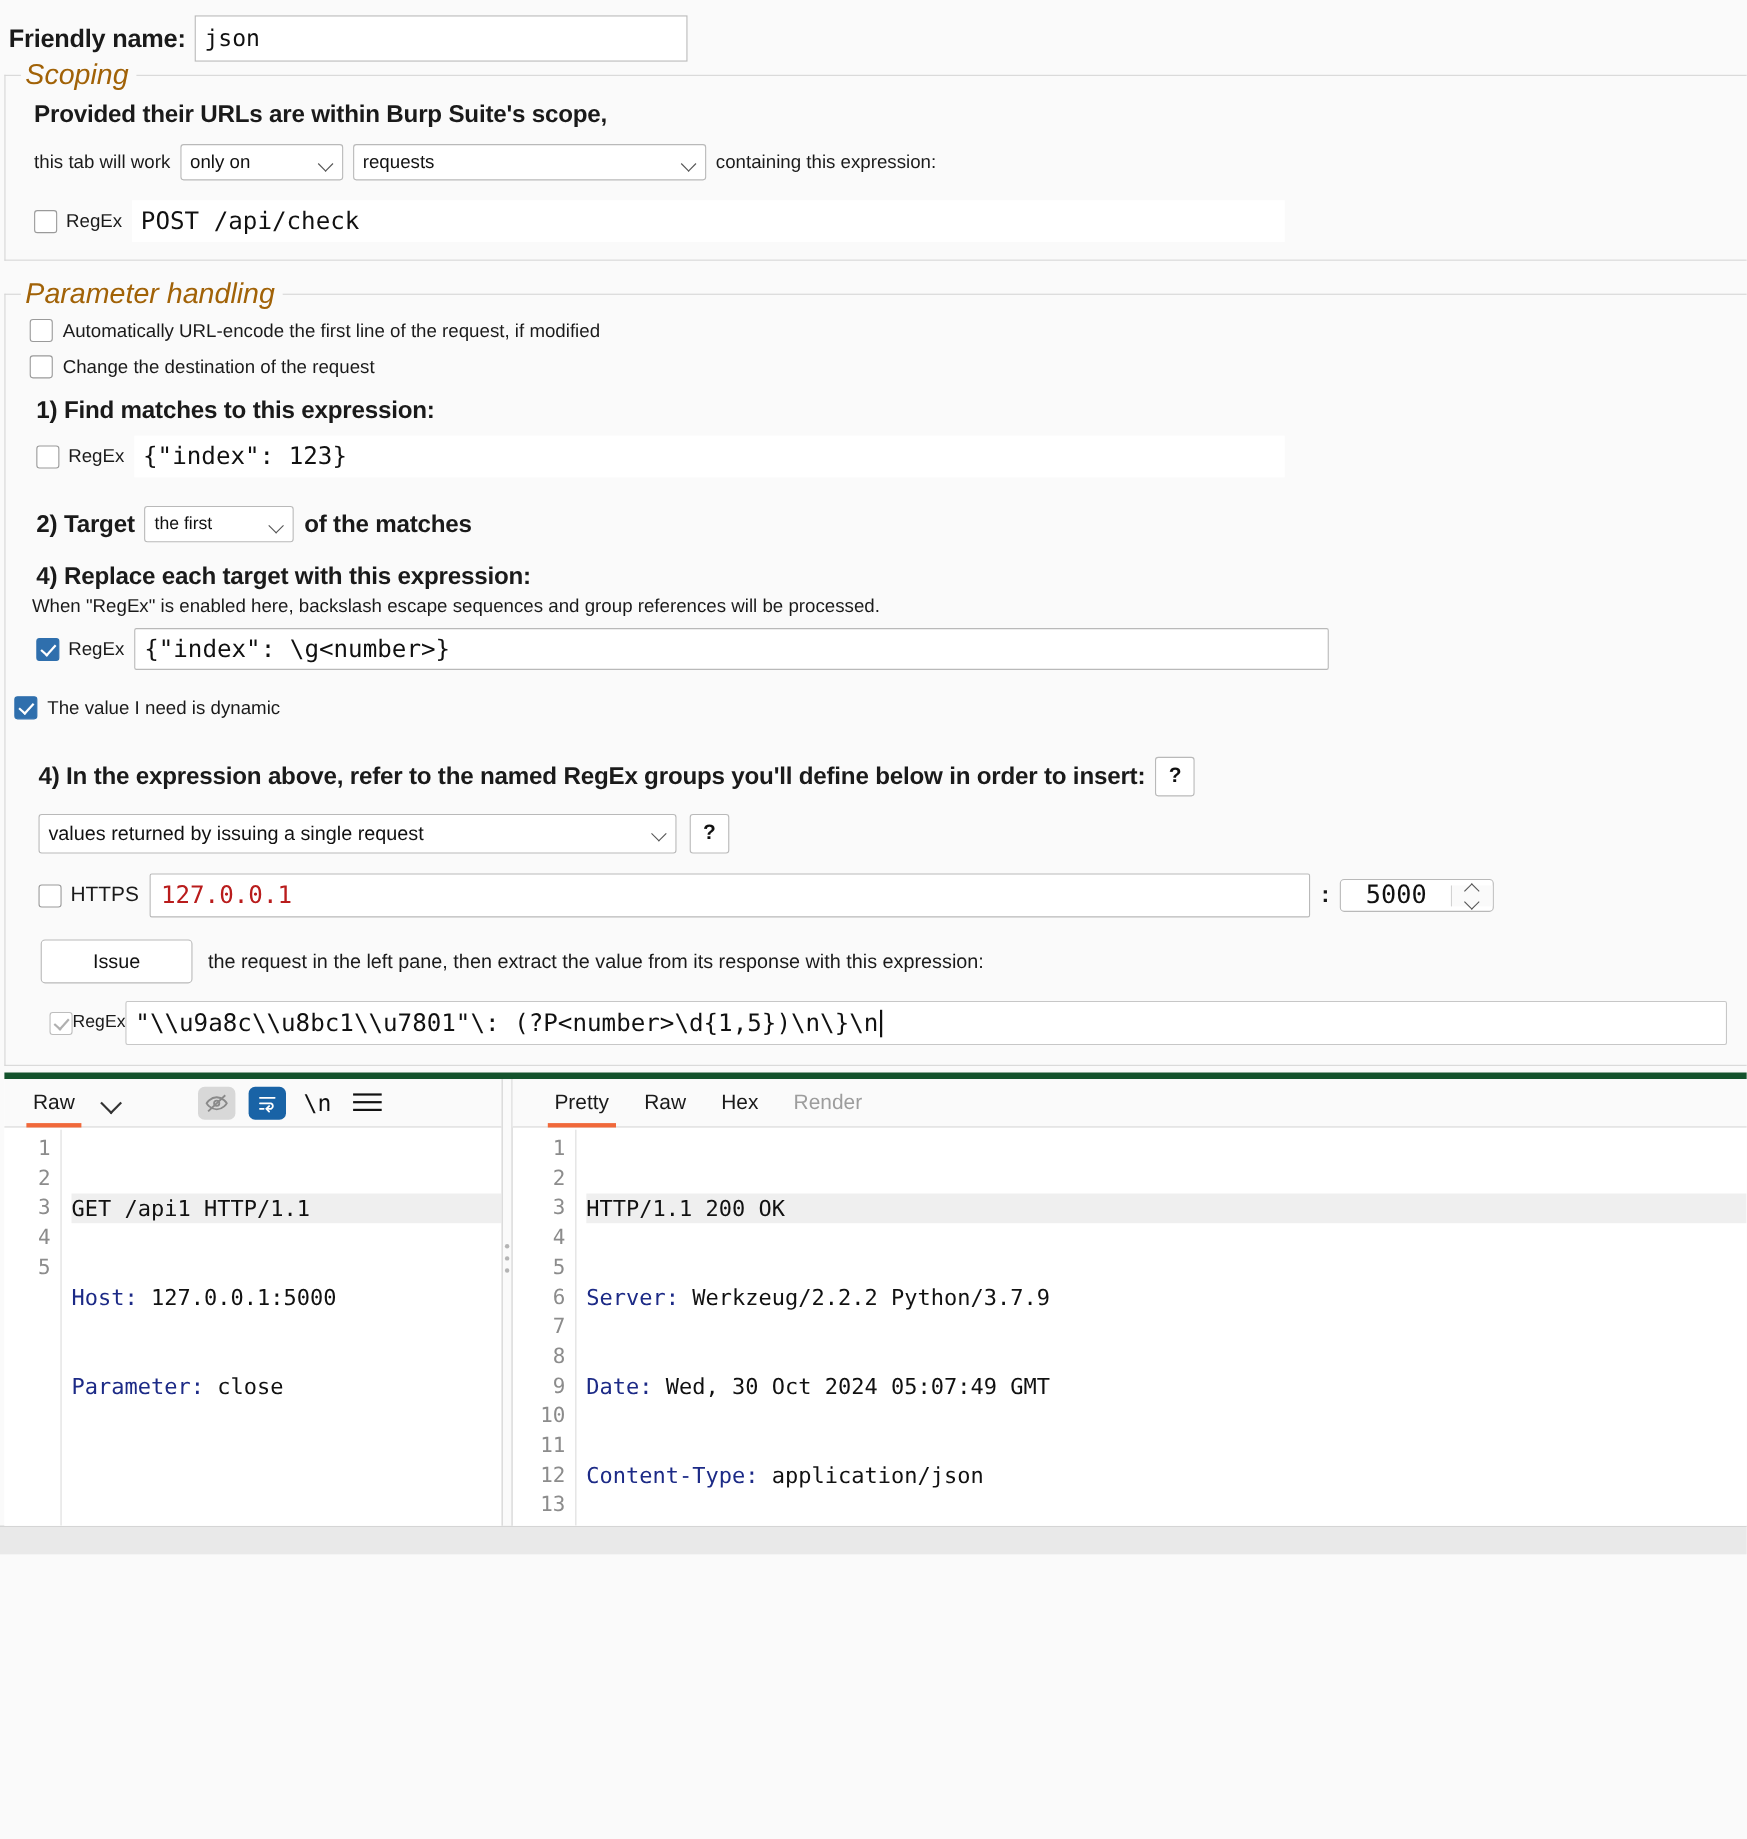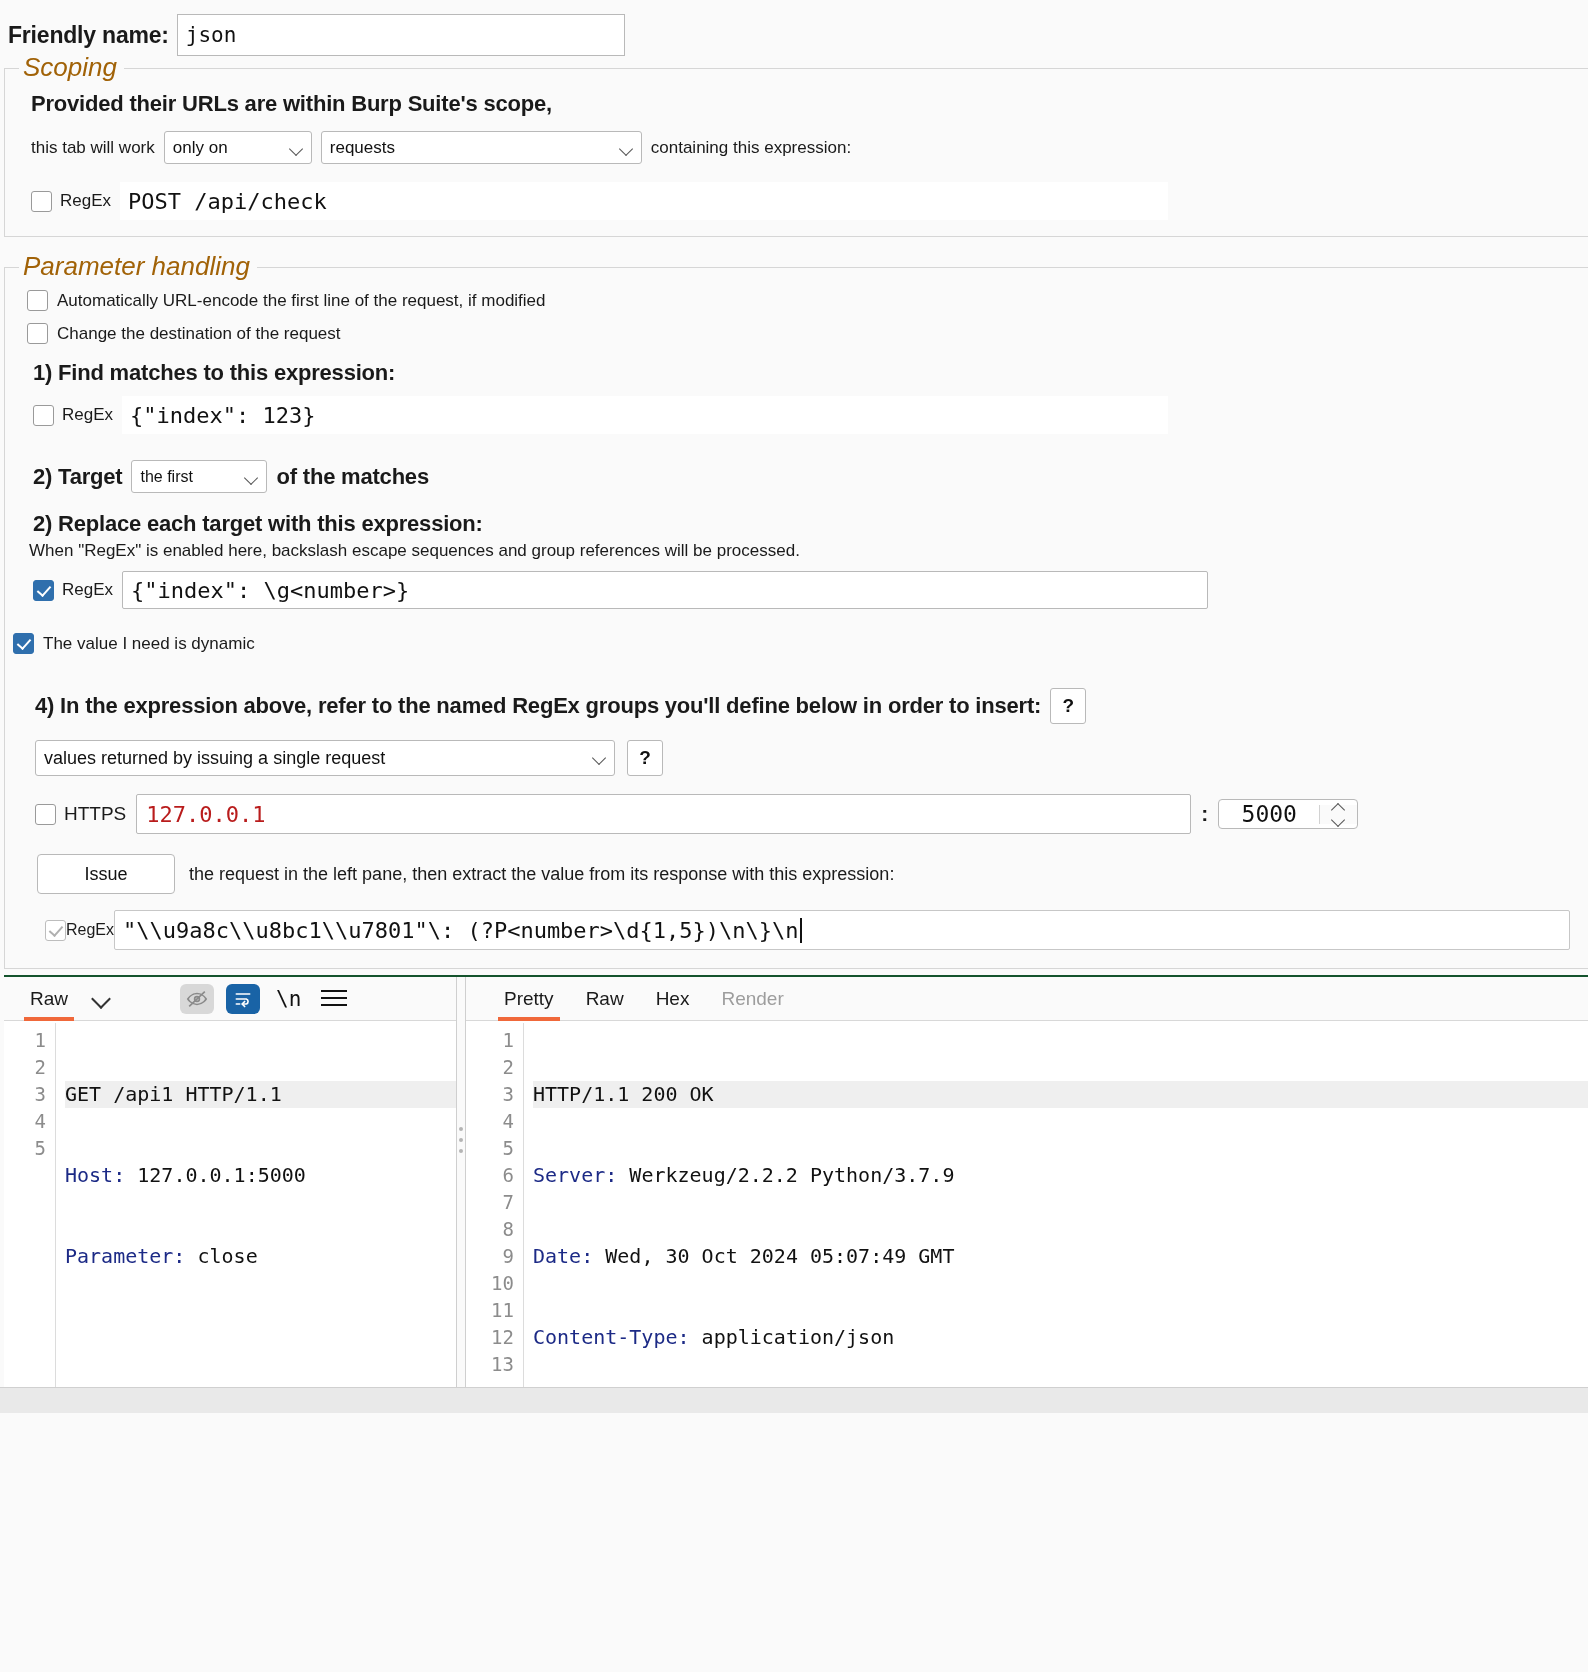--- a/index.html
+++ b/index.html
@@ -173,21 +173,21 @@
     margin-right: 18px;
   }
   .caret {
     display: inline-block; width: 2px; height: 25px;
     background: #111; margin-left: 1px;
   }
 
   
   .panes {
     display: flex; margin: 6px 0 0 4px;
-    border-top: 2px solid #14532d;
+    border-top: 6px solid #14532d;
     height: 412px;
   }
   .pane { display: flex; flex-direction: column; background: #fff; }
   .pane.left { width: 452px; border-right: none; }
   .pane.right { flex: 1; }
   .pane-bar {
     height: 44px; background: #fafafa;
     display: flex; align-items: center;
     border-bottom: 1px solid #d8d8d8;
     position: relative; padding-left: 10px;
@@ -325,21 +325,21 @@
     <div class="num-head" style="margin-top:26px">
       <span>2) Target</span>
       <span class="combo-wrap">
         <select class="combo" style="width:136px;font-weight:normal;font-size:16px">
           <option>the first</option>
         </select>
       </span>
       <span>of the matches</span>
     </div>
 
-    <div class="num-head" style="margin-top:18px;margin-bottom:4px">2) Replace each target with this expression:</div>
+    <div class="num-head" style="margin-top:18px;margin-bottom:4px">4) Replace each target with this expression:</div>
     <div class="note" style="margin-left:2px">When "RegEx" is enabled here, backslash escape sequences and group references will be processed.</div>
 
     <div class="regex-row" style="margin-left:6px;margin-right:380px">
       <span class="cb checked"></span>
       <span class="lbl">RegEx</span>
       <span class="regex-field bordered">{"index": \g&lt;number&gt;}</span>
     </div>
 
     <div class="opt-row" style="margin-top:24px;margin-left:-14px">
       <span class="cb checked"></span>

